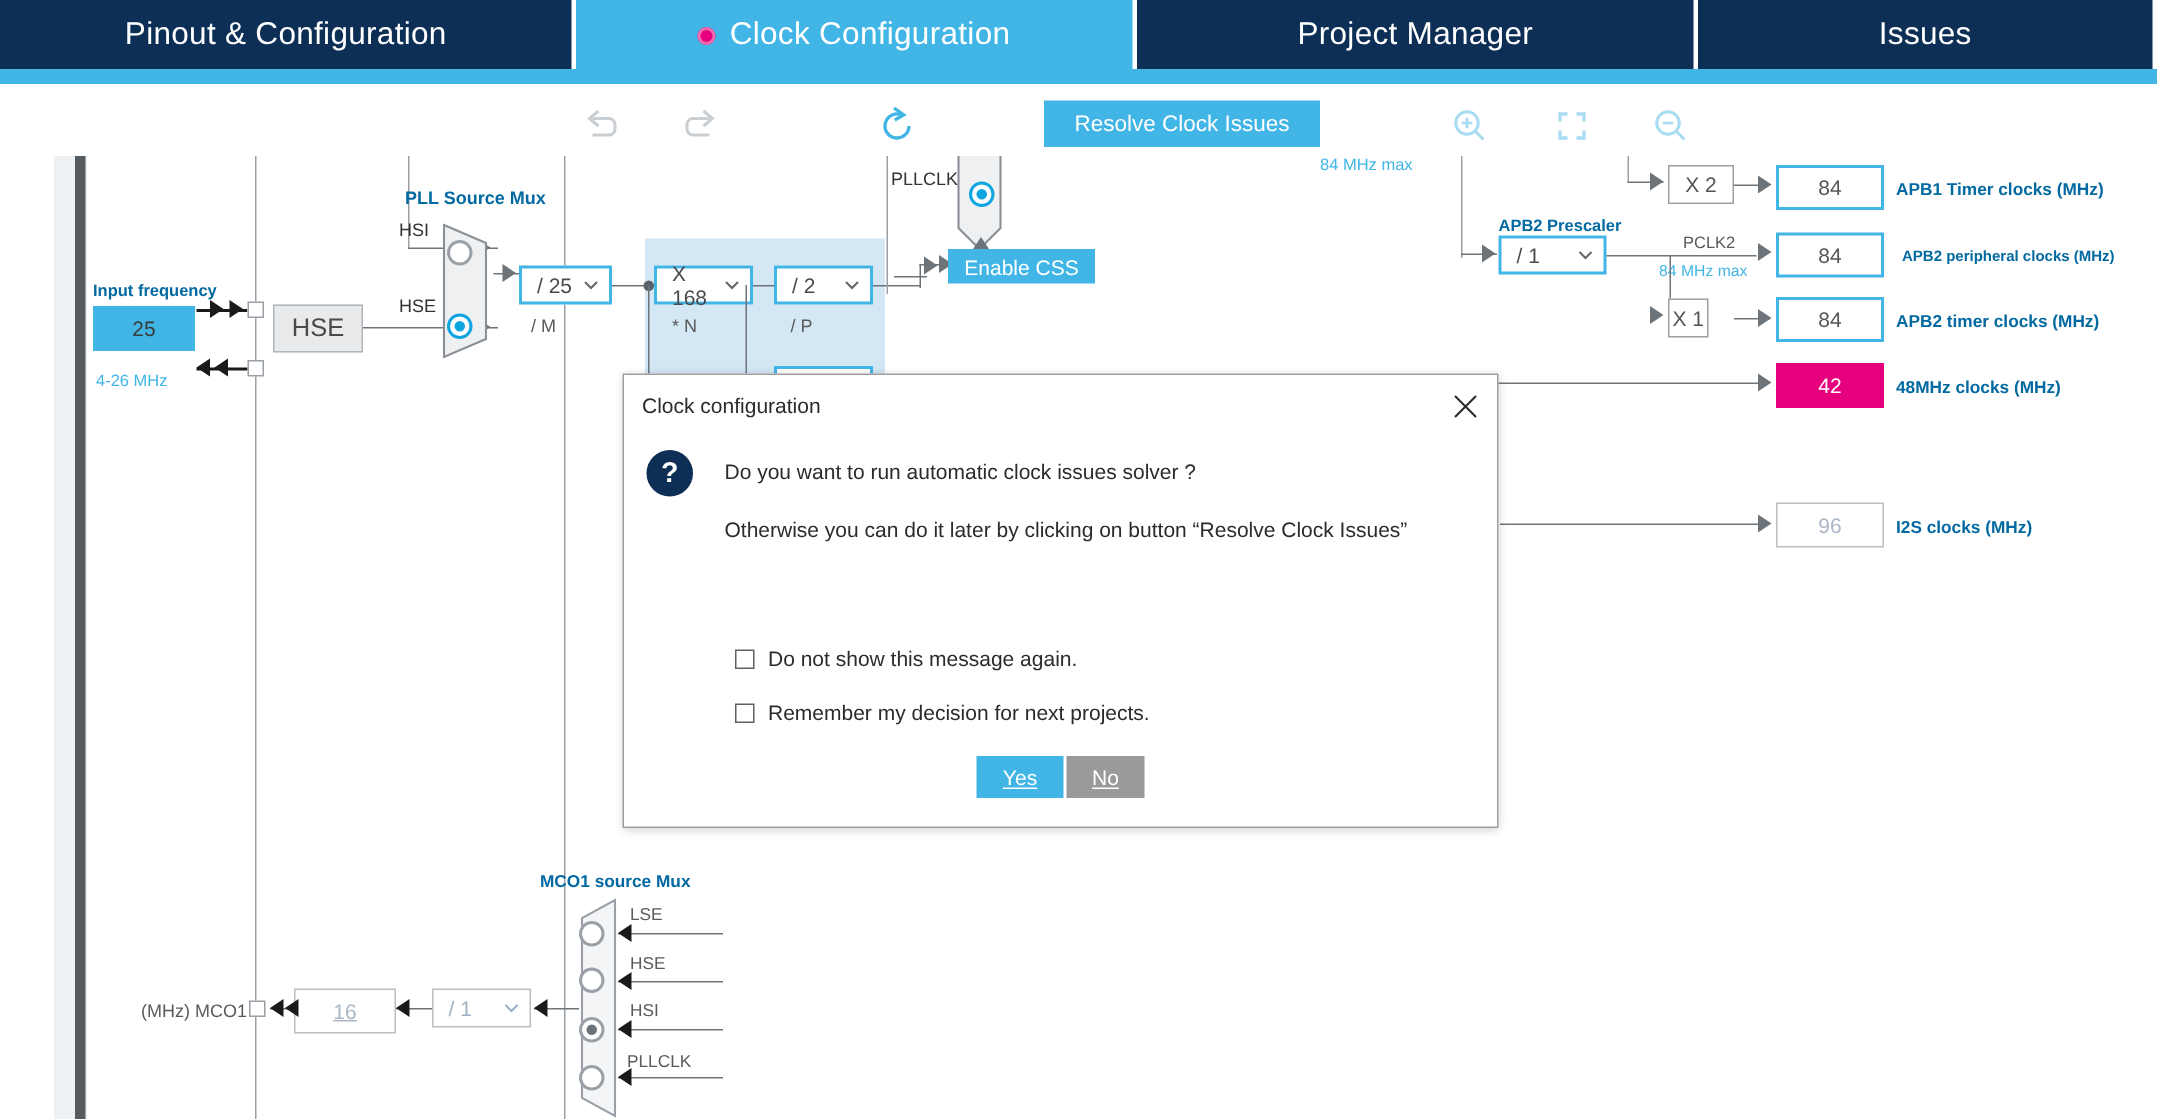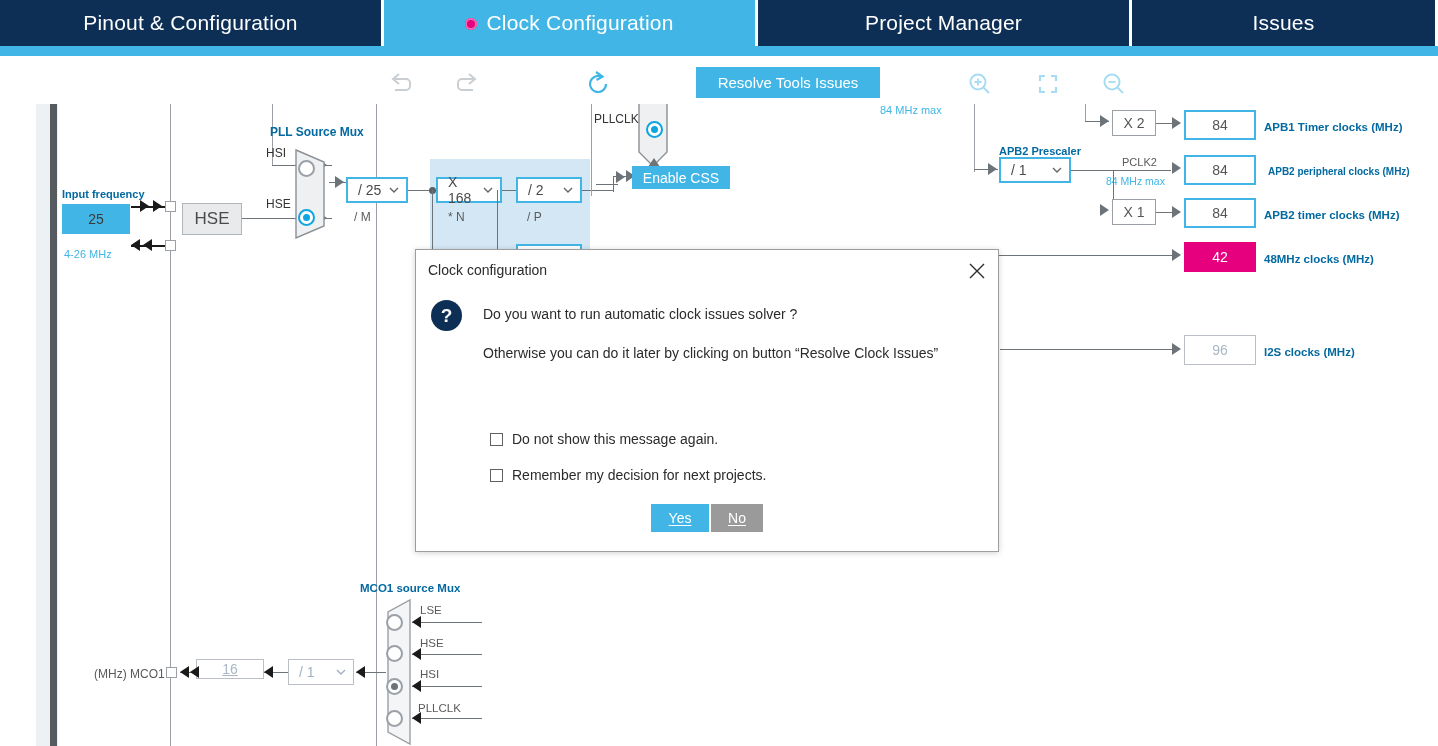--- a/index.html
+++ b/index.html
@@ -299,21 +299,21 @@
       <path d="M15 4 L21 9 L15 14" fill="none" stroke="#c9ced3" stroke-width="2"></path>
     </svg>
   </div>
   <div class="tb-icon" style="left:584px">
     <svg width="28" height="28" viewBox="0 0 28 28">
       <path d="M22 14 a8 8 0 1 1 -4.5 -7.2" fill="none" stroke="#41b6e6" stroke-width="2.2"></path>
       <path d="M12 2 L18.5 6.6 L12.5 10" fill="none" stroke="#41b6e6" stroke-width="2.2"></path>
     </svg>
   </div>
 
-  <button class="resolve-btn">Resolve Tools Issues</button>
+  <button class="resolve-btn">Resolve Clock Issues</button>
 
   <div class="tb-icon" style="left:966px">
     <svg width="28" height="28" viewBox="0 0 28 28">
       <circle cx="12" cy="12" r="7.5" fill="none" stroke="#a8dcf2" stroke-width="2"></circle>
       <path d="M17.5 17.5 L23 23" stroke="#a8dcf2" stroke-width="2"></path>
       <path d="M12 8.5 V15.5 M8.5 12 H15.5" stroke="#a8dcf2" stroke-width="1.8"></path>
     </svg>
   </div>
   <div class="tb-icon" style="left:1034px">
     <svg width="28" height="28" viewBox="0 0 28 28">
@@ -459,21 +459,21 @@
     <div class="wire h" style="left:1071px; top:66px; width:100px;"></div>
     <div class="lbl" style="left:1122px; top:52px; font-size:11px;">PCLK2</div>
     <div class="lbl blue" style="left:1106px; top:71px; font-size:10.5px;">84 MHz max</div>
     <div class="arrow" style="left:1172px; top:58px;"></div>
     <div class="valbox" style="left:1184px; top:51px; width:72px; height:30px;">84</div>
     <div class="lbl bold" style="left:1268px; top:62px; font-size:10px;">APB2 peripheral clocks (MHz)</div>
 
     <div class="wire v" style="left:1113px; top:66px; height:42px;"></div>
     <div class="wire h" style="left:1113px; top:107px; width:20px;"></div>
     <div class="arrow" style="left:1100px; top:100px;"></div>
-    <div class="valbox plain" style="left:1112px; top:95px; width:44px; height:26px;">X 1</div>
+    <div class="valbox plain" style="left:1112px; top:95px; width:27px; height:26px;">X 1</div>
     <div class="wire h" style="left:1156px; top:108px; width:24px;"></div>
     <div class="arrow" style="left:1172px; top:102px;"></div>
     <div class="valbox" style="left:1184px; top:94px; width:72px; height:30px;">84</div>
     <div class="lbl bold" style="left:1264px; top:105px; font-size:11.5px;">APB2 timer clocks (MHz)</div>
 
     <div class="wire h" style="left:860px; top:151px; width:315px;"></div>
     <div class="arrow" style="left:1172px; top:145px;"></div>
     <div class="valbox magenta" style="left:1184px; top:138px; width:72px; height:30px;">42</div>
     <div class="lbl bold" style="left:1264px; top:149px; font-size:11.5px;">48MHz clocks (MHz)</div>
 
@@ -512,21 +512,21 @@
     <div class="arrow left" style="left:356px; top:562px;"></div>
     <div class="combo gray" style="left:288px; top:555px; width:66px; height:26px;">
       <span>/ 1</span>
       <svg class="chev" viewBox="0 0 12 12">
           <path d="M2 4 L6 8 L10 4" fill="none" stroke="#9fb0c4" stroke-width="1.4"></path>
         </svg>
     </div>
 
     <div class="wire h" style="left:264px; top:568px; width:24px;"></div>
     <div class="arrow left" style="left:264px; top:562px;"></div>
-    <div class="valbox gray" style="left:196px; top:555px; width:68px; height:20px;text-decoration:underline;">16</div>
+    <div class="valbox gray" style="left:196px; top:555px; width:68px; height:30px;text-decoration:underline;">16</div>
 
     <div class="wire h" style="left:180px; top:568px; width:18px;"></div>
     <div class="arrow left" style="left:180px; top:562px;"></div>
     <div class="arrow left" style="left:190px; top:562px;"></div>
     <div class="pinsq" style="left:166px; top:563px;"></div>
     <div class="lbl" style="left:94px; top:563px; font-size:12px;">(MHz) MCO1</div>
 
   </div>
 
   <div class="dlg-shadow">

